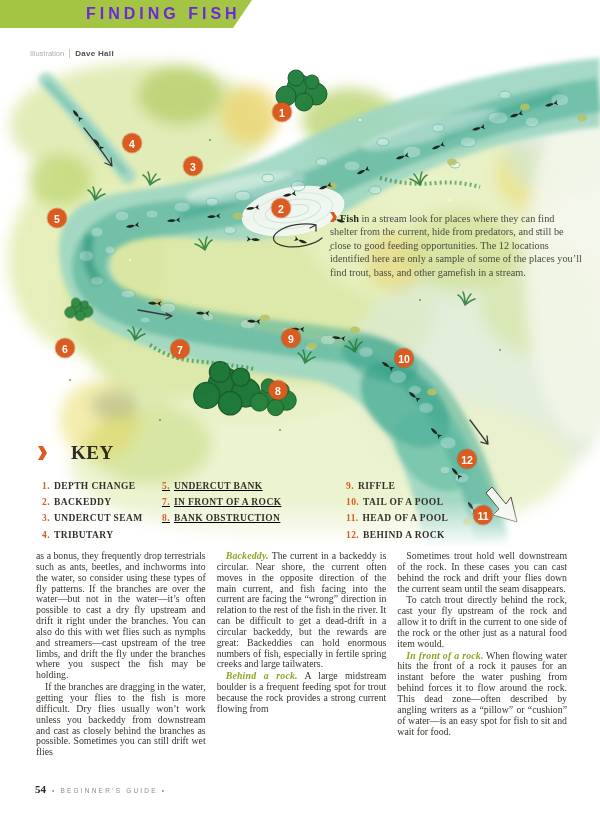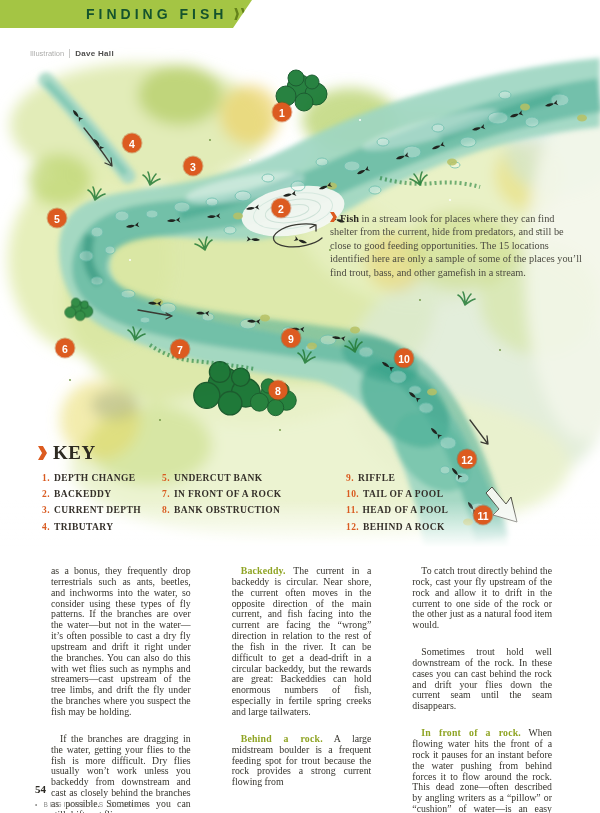--- a/index.html
+++ b/index.html
@@ -3,22 +3,22 @@
 <meta charset="utf-8">
 <style>
   html,body{margin:0;padding:0;background:#9a9a9a;}
   .page{position:relative;width:600px;height:813px;margin:0 auto;background:#ffffff;
         overflow:hidden;font-family:"Liberation Serif",serif;}
 
   
   .banner{position:absolute;top:0;left:0;width:252px;height:28px;background:#a4c544;
           clip-path:polygon(0 0,252px 0,233px 28px,0 28px);
           display:flex;align-items:center;padding-left:86px;box-sizing:border-box;z-index:6;}
-  .banner-title{font-family:"Liberation Sans",sans-serif;font-weight:bold;font-size:14px;
-          letter-spacing:4px;color:#14532d;white-space:nowrap;}
+  .banner-title{font-family:"Liberation Sans",sans-serif;font-weight:bold;font-size:16px;
+          letter-spacing:4px;color:#6d28d9;white-space:nowrap;}
   .chev{display:inline-block;width:9px;height:12px;background:#64821a;margin-left:2px;
         clip-path:polygon(0 0,55% 0,100% 50%,55% 100%,0 100%,45% 50%);}
   .chev.first{margin-left:7px;}
 
   
   .credit{position:absolute;top:49px;left:30px;display:flex;align-items:center;gap:5px;
           font-family:"Liberation Sans",sans-serif;font-size:7.5px;color:#aeaeac;z-index:6;}
   .credit b{color:#4d4d4b;font-size:8px;letter-spacing:.3px;}
   .credit .vdiv{width:1px;height:9px;background:#c9c9c7;}
 
@@ -33,39 +33,39 @@
 
   
   .callout{position:absolute;left:330px;top:212px;width:252px;font-size:10.3px;
            line-height:13.4px;color:#4c4b42;z-index:4;}
   .omark{display:inline-block;width:7px;height:10px;background:#dc5b20;margin-right:3px;
          clip-path:polygon(0 0,55% 0,100% 50%,55% 100%,0 100%,45% 50%);}
   .callout b{color:#2f2d26;font-family:Liberation Serif, serif;}
 
   
   .key{position:absolute;left:38px;top:442px;width:540px;z-index:4;}
-  .key-title{display:flex;align-items:center;gap:6px;font-weight:bold;font-size:19px;
+  .key-title{display:flex;align-items:center;gap:24px;font-weight:bold;font-size:19px;
              color:#2e2b22;letter-spacing:.5px;}
   .key-title .omark{width:9px;height:14px;margin-right:0;}
-  .key-cols{position:relative;margin-top:6px;height:70px;}
+  .key-cols{position:relative;margin-top:14px;height:70px;}
   .kc{position:absolute;top:0;}
-  .kc1{left:4px;}.kc2{left:124px;}.kc3{left:308px;}
+  .kc1{left:4px;}.kc2{left:124px;text-decoration:underline;}.kc3{left:308px;}
   .ki{font-size:9.5px;font-weight:bold;color:#35302a;letter-spacing:.4px;
       line-height:16.2px;white-space:nowrap;}
   .ki .kn{color:#d95b21;margin-right:4px;}
 
   
   .cols{position:absolute;left:35px;top:550px;width:533px;display:flex;gap:9px;z-index:4;}
   .col{width:172px;font-size:9.8px;line-height:10.85px;text-align:justify;color:#35332c;}
-  .col p{margin:16px;}
+  .col p{margin:1px;}
   .col p.ind{text-indent:9px;}
-  .lead{color:#8fa424;font-weight:bold;letter-spacing:.2px;}
-
-  
-  .footer{position:absolute;left:35px;top:783px;display:flex;align-items:baseline;gap:6px;z-index:4;flex-direction:column;}
+  .lead{color:#8fa424;font-weight:bold;font-style:italic;letter-spacing:.2px;}
+
+  
+  .footer{position:absolute;left:35px;top:783px;display:flex;align-items:baseline;gap:6px;z-index:4;}
   .pg{font-weight:bold;font-size:11px;color:#2c2a24;}
   .ft{font-family:"Liberation Sans",sans-serif;font-size:6.5px;letter-spacing:2.2px;color:#8d8d8b;}
 </style>
 </head>
 <body>
 
 <div class="page">
 
   <div class="banner">
     <span class="banner-title">FINDING FISH</span>
@@ -315,33 +315,33 @@
   <div class="mk" style="left:65px;top:348px">6</div>
   <div class="mk" style="left:180px;top:349px">7</div>
   <div class="mk" style="left:278px;top:390px">8</div>
   <div class="mk" style="left:291px;top:338px">9</div>
   <div class="mk" style="left:404px;top:358px">10</div>
   <div class="mk" style="left:483px;top:515px">11</div>
   <div class="mk" style="left:467px;top:459px">12</div>
 
   <div class="callout">
     <span class="omark"></span><b>Fish</b>
-    <span>in a stream look for places where they can find shelter from the current, hide from predators, and still be close to good feeding opportunities. The 15 locations identified here are only a sample of some of the places you’ll find trout, bass, and other gamefish in a stream.</span>
+    <span>in a stream look for places where they can find shelter from the current, hide from predators, and still be close to good feeding opportunities. The 12 locations identified here are only a sample of some of the places you’ll find trout, bass, and other gamefish in a stream.</span>
   </div>
 
   <div class="key">
     <div class="key-title">
       <span class="omark"></span>
       <span>KEY</span>
     </div>
     <div class="key-cols">
       <div class="kc kc1">
         <div class="ki"><span class="kn">1.</span><span>DEPTH CHANGE</span></div>
         <div class="ki"><span class="kn">2.</span><span>BACKEDDY</span></div>
-        <div class="ki"><span class="kn">3.</span><span>CURRENT DEPTH</span></div>
+        <div class="ki"><span class="kn">3.</span><span>UNDERCUT SEAM</span></div>
         <div class="ki"><span class="kn">4.</span><span>TRIBUTARY</span></div>
       </div>
       <div class="kc kc2">
         <div class="ki"><span class="kn">5.</span><span>UNDERCUT BANK</span></div>
         <div class="ki"><span class="kn">7.</span><span>IN FRONT OF A ROCK</span></div>
         <div class="ki"><span class="kn">8.</span><span>BANK OBSTRUCTION</span></div>
       </div>
       <div class="kc kc3">
         <div class="ki"><span class="kn">9.</span><span>RIFFLE</span></div>
         <div class="ki"><span class="kn">10.</span><span>TAIL OF A POOL</span></div>
@@ -354,22 +354,22 @@
   <div class="cols">
     <div class="col">
       <p>as a bonus, they frequently drop terrestrials such as ants, beetles, and inchworms into the water, so consider using these types of fly patterns. If the branches are over the water—but not in the water—it’s often possible to cast a dry fly upstream and drift it right under the branches. You can also do this with wet flies such as nymphs and streamers—cast upstream of the tree limbs, and drift the fly under the branches where you suspect the fish may be holding.</p>
       <p class="ind">If the branches are dragging in the water, getting your flies to the fish is more difficult. Dry flies usually won’t work unless you backeddy from downstream and cast as closely behind the branches as possible. Sometimes you can still drift wet flies</p>
     </div>
     <div class="col">
       <p class="ind"><span class="lead">Backeddy.</span> <span>The current in a backeddy is circular. Near shore, the current often moves in the opposite direction of the main current, and fish facing into the current are facing the “wrong” direction in relation to the rest of the fish in the river. It can be difficult to get a dead-drift in a circular backeddy, but the rewards are great: Backeddies can hold enormous numbers of fish, especially in fertile spring creeks and large tailwaters.</span></p>
       <p class="ind"><span class="lead">Behind a rock.</span> <span>A large midstream boulder is a frequent feeding spot for trout because the rock provides a strong current flowing from</span></p>
     </div>
     <div class="col">
+      <p class="ind">Sometimes trout hold well downstream of the rock. In these cases you can cast behind the rock and drift your flies down the current seam until the seam disappears.</p>
       <p class="ind">To catch trout directly behind the rock, cast your fly upstream of the rock and allow it to drift in the current to one side of the rock or the other just as a natural food item would.</p>
-      <p class="ind">Sometimes trout hold well downstream of the rock. In these cases you can cast behind the rock and drift your flies down the current seam until the seam disappears.</p>
       <p class="ind"><span class="lead">In front of a rock.</span> <span>When flowing water hits the front of a rock it pauses for an instant before the water pushing from behind forces it to flow around the rock. This dead zone—often described by angling writers as a “pillow” or “cushion” of water—is an easy spot for fish to sit and wait for food.</span></p>
     </div>
   </div>
 
   <div class="footer">
     <span class="pg">54</span>
     <span class="ft">• BEGINNER’S GUIDE •</span>
   </div>
 
 </div>

